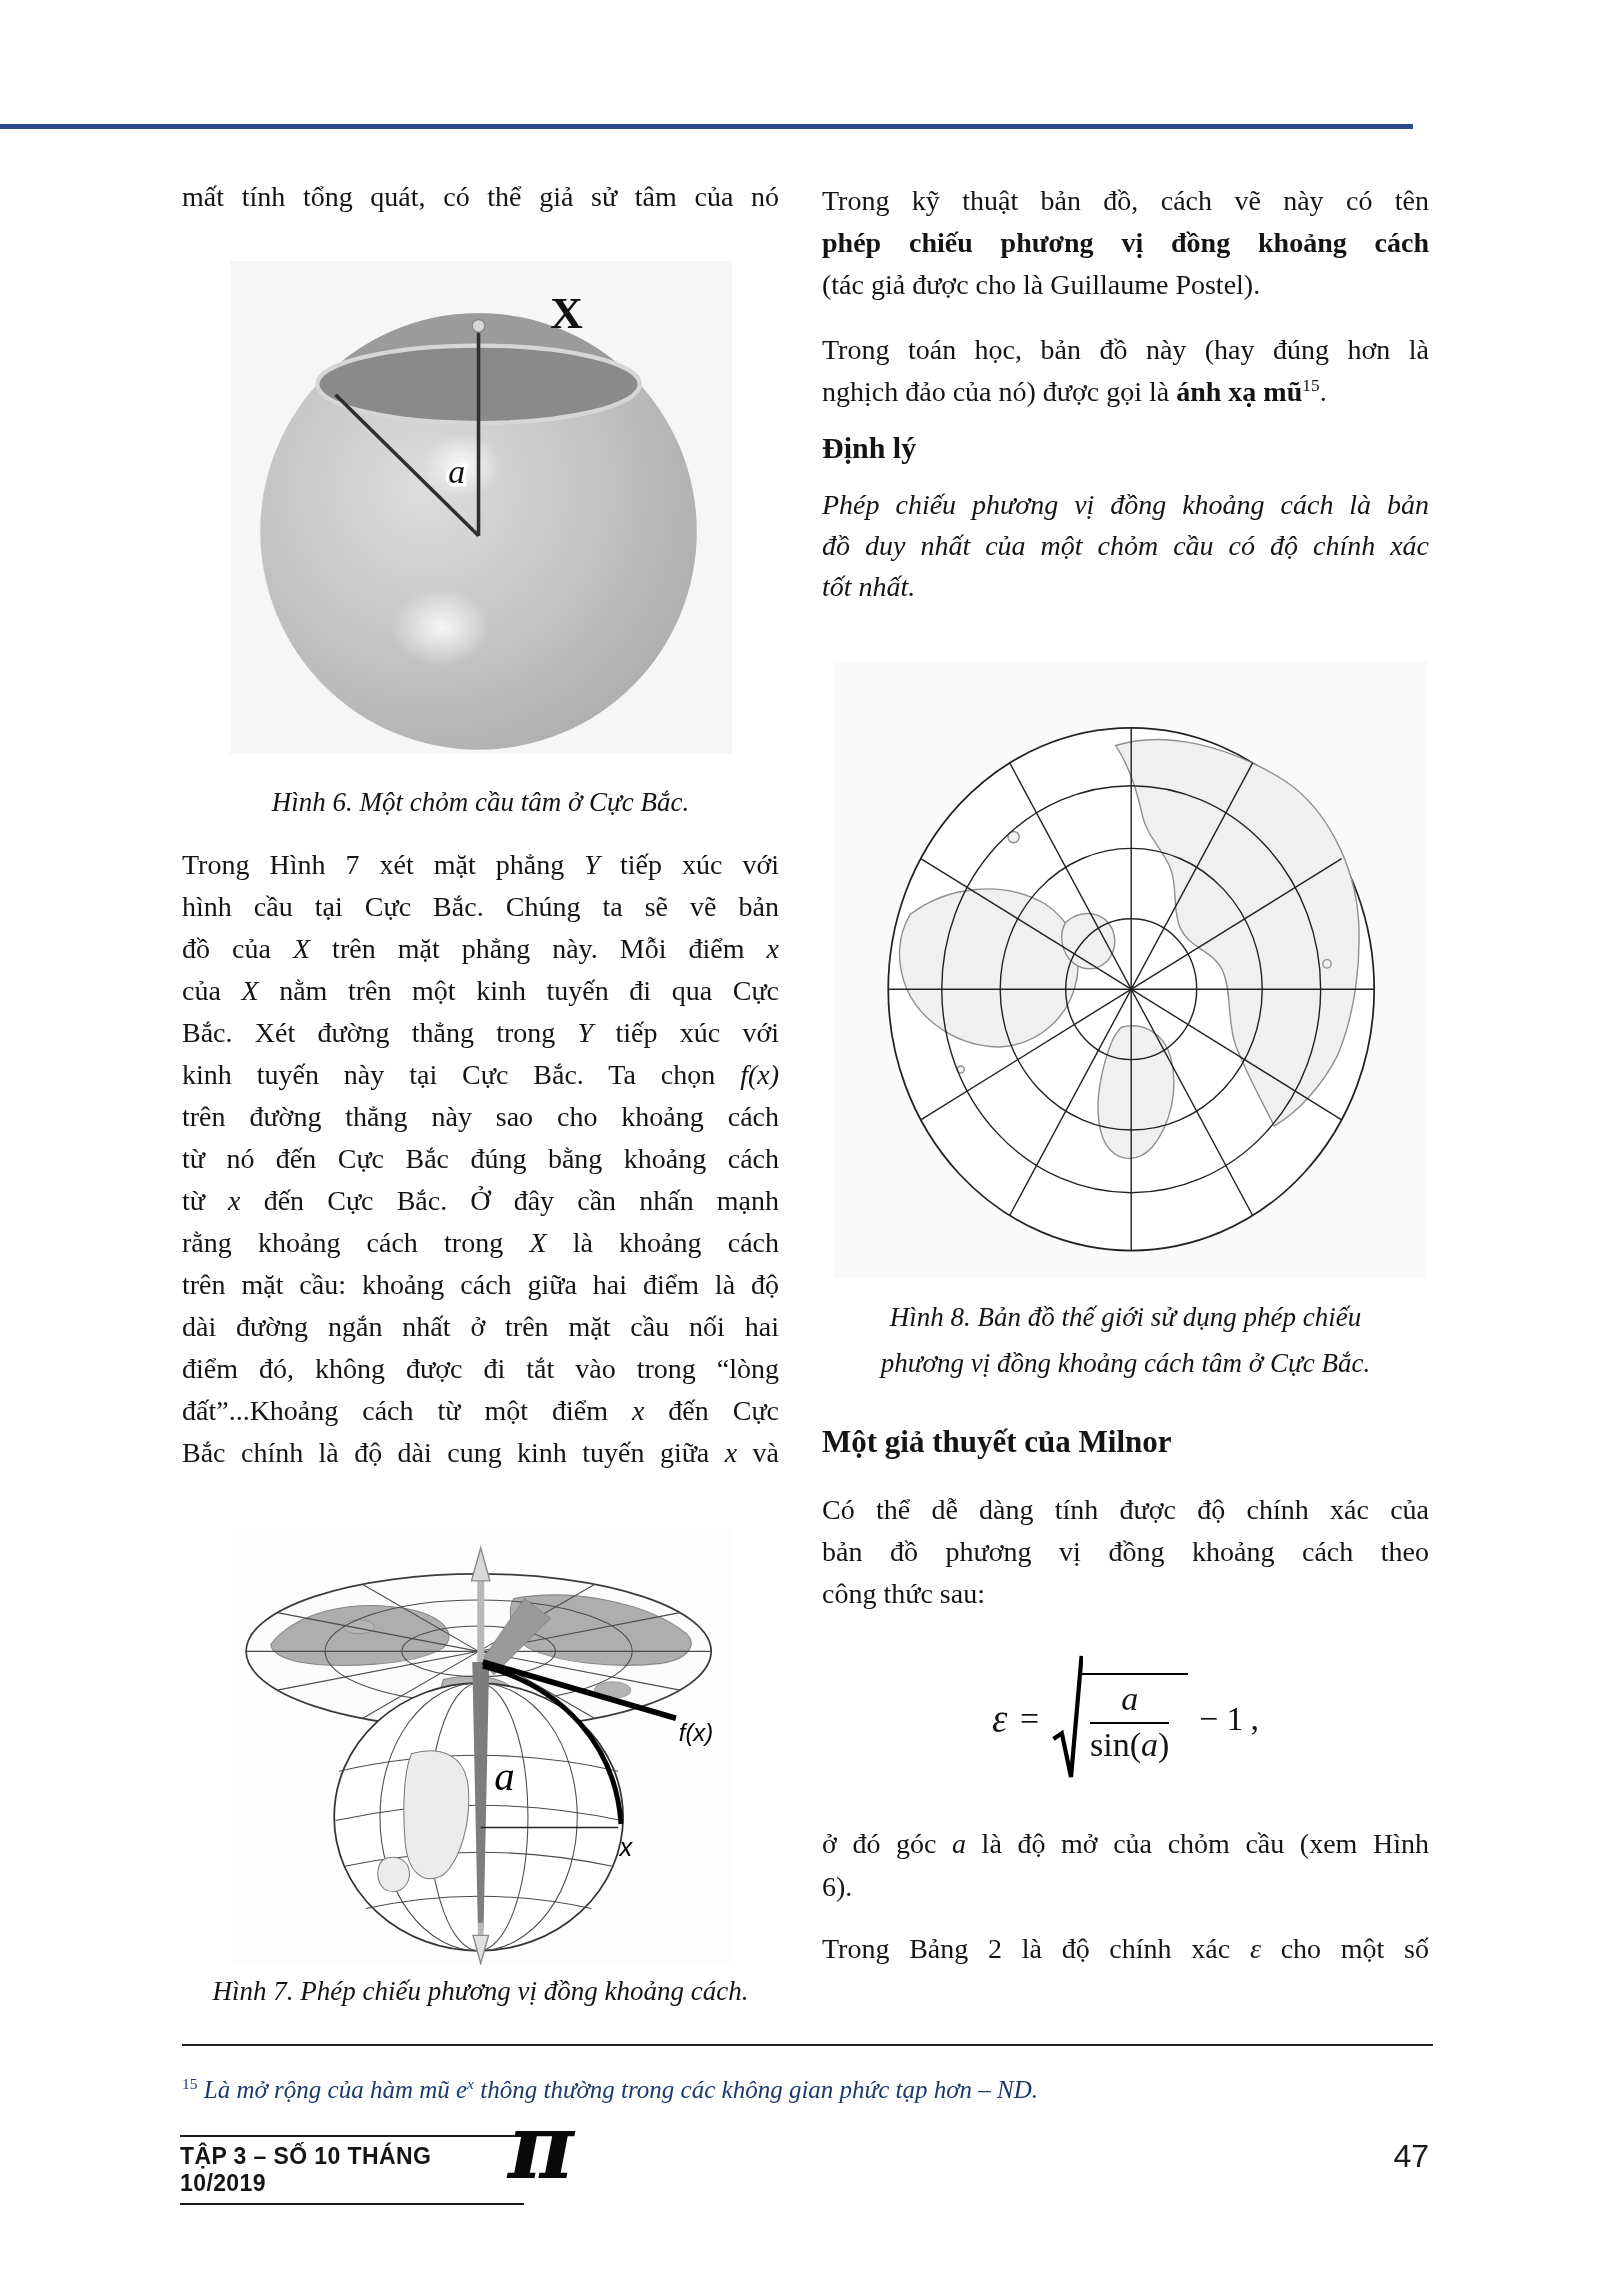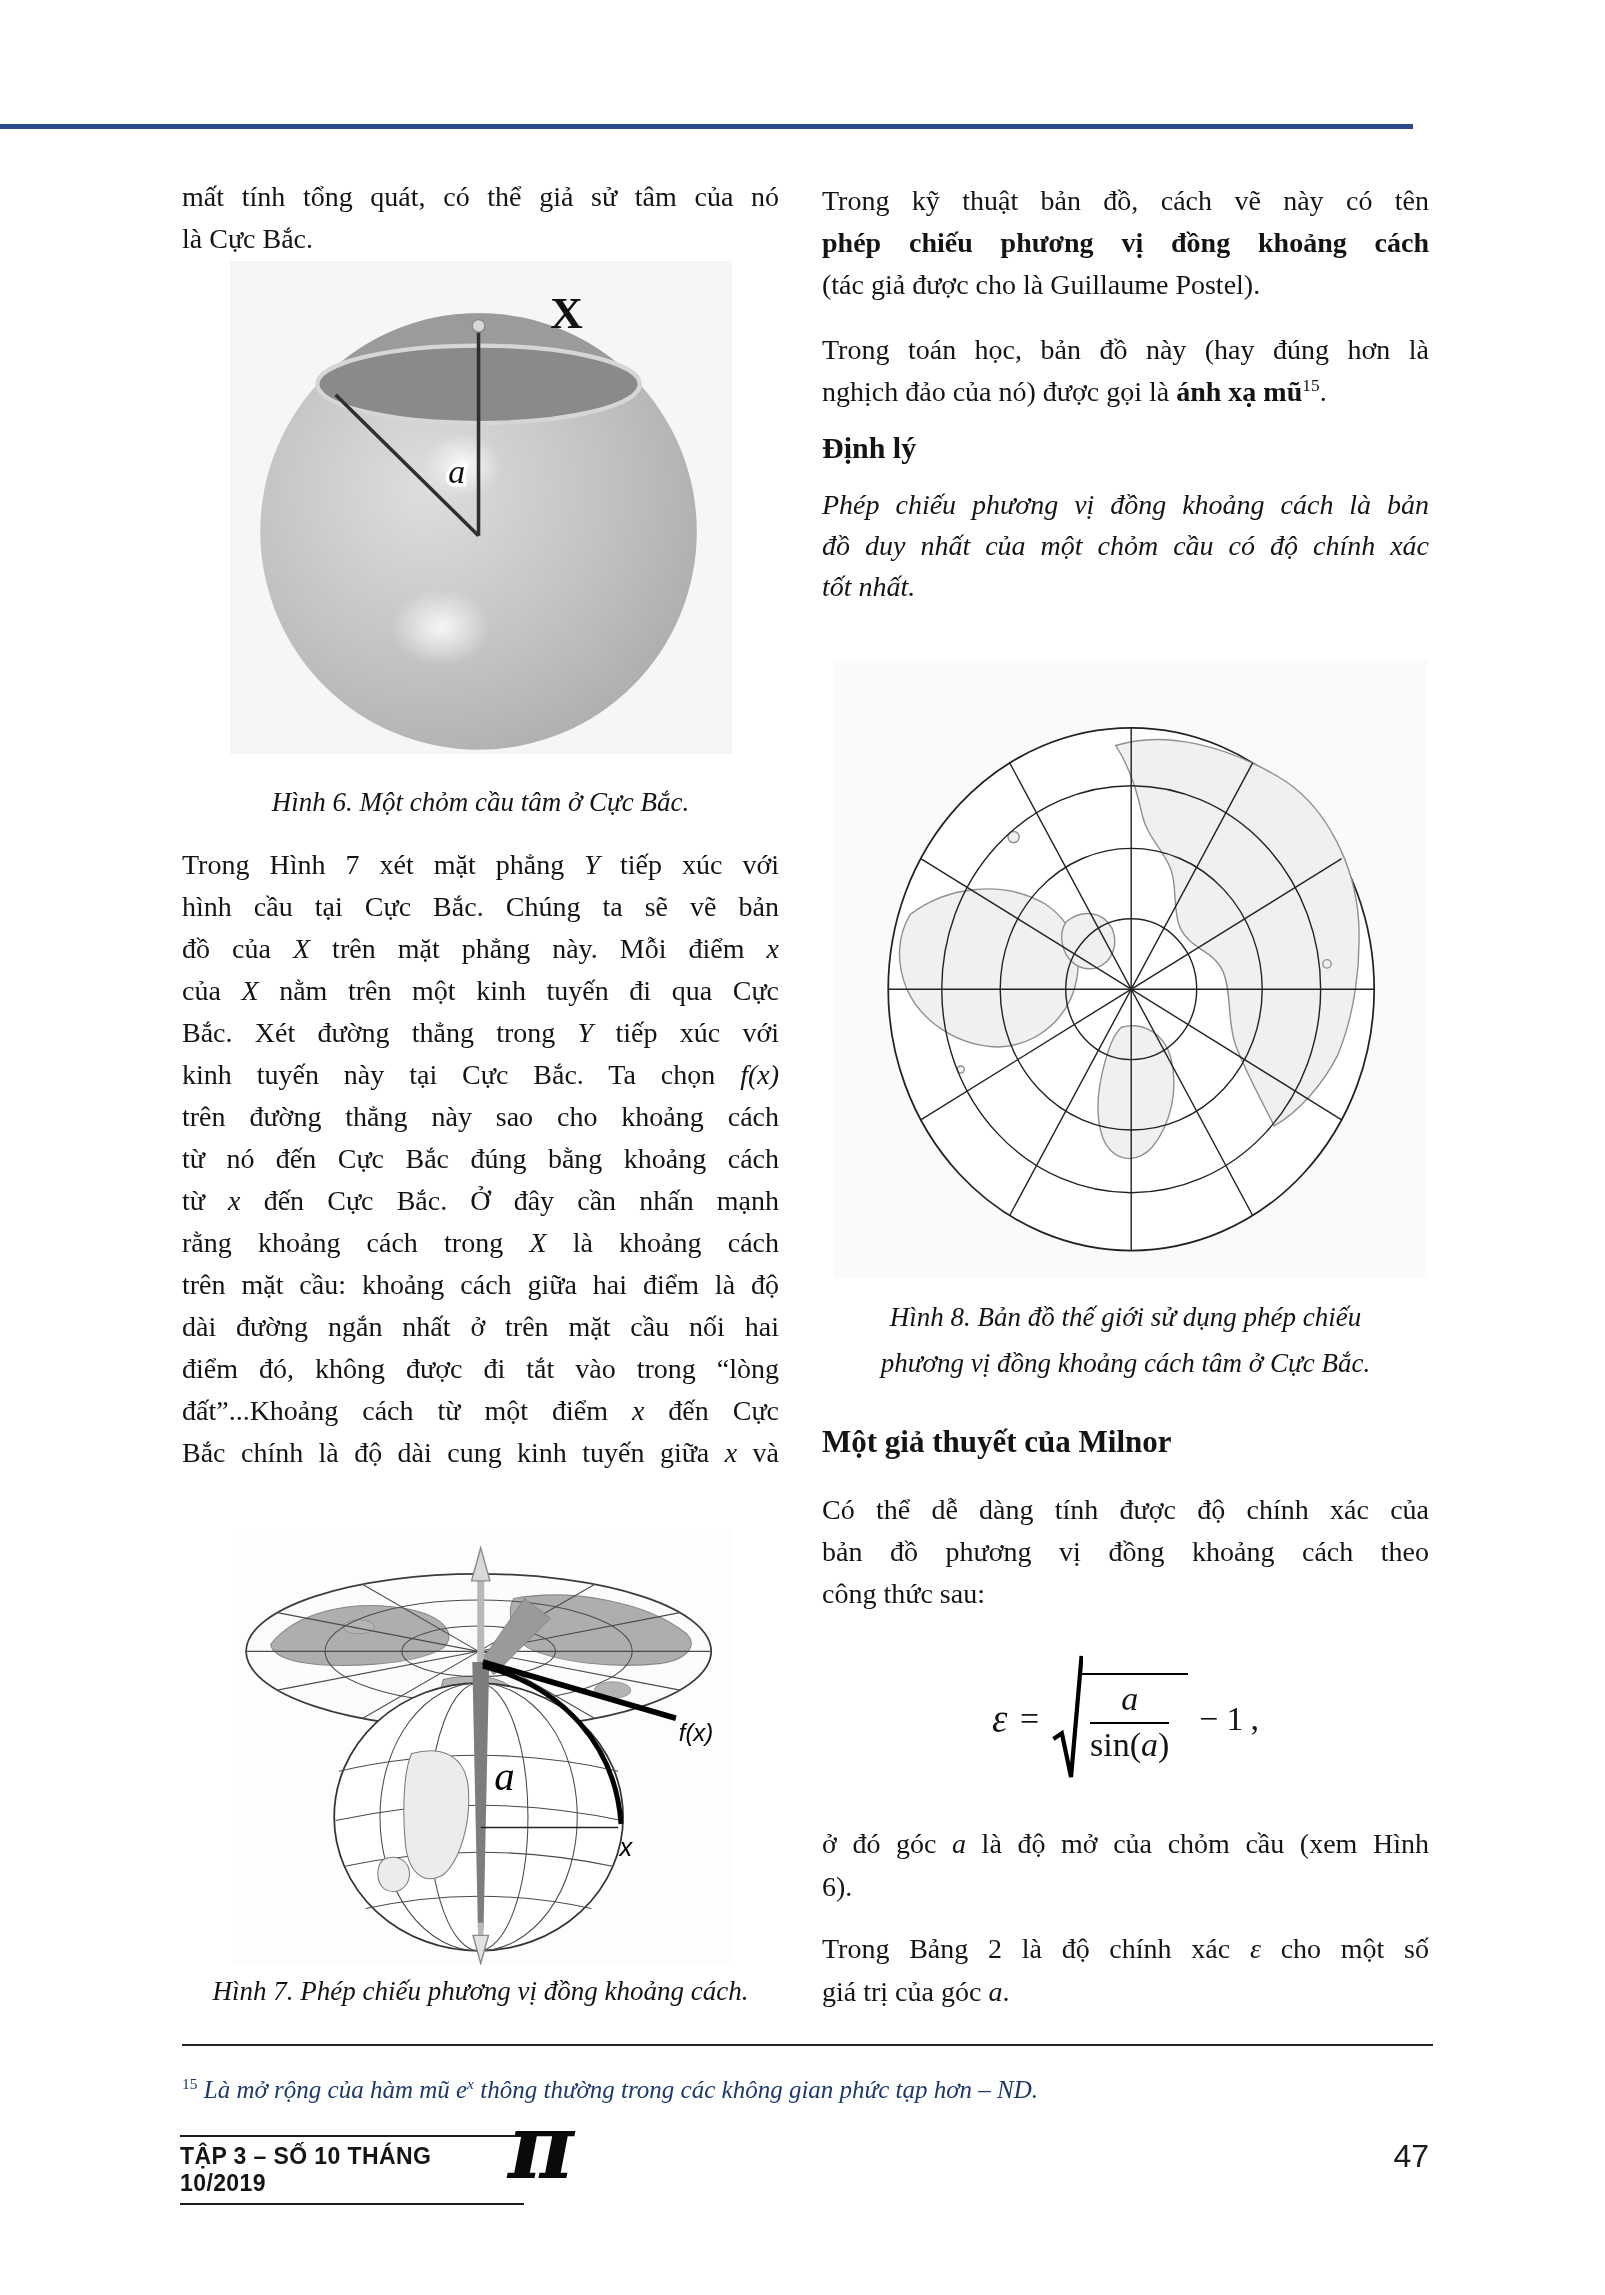--- a/index.html
+++ b/index.html
@@ -49,21 +49,20 @@
 </style>
 </head>
 <body>
 
 <div class="page">
 
   <div class="hrule"></div>
 
   <div class="lines body-size" style="left:182px;top:176px;width:597px;--lh:42px;">
       <div class="tl j">mất tính tổng quát, có thể giả sử tâm của nó</div>
-      <div class="tl">là Cực Bắc.</div>
     </div>
 
   <div class="figbox" style="left:230px;top:261px;">
     <svg width="502" height="493" viewBox="0 0 713 700">
       <defs>
         <radialGradient id="sph" cx="38%" cy="40%" r="75%">
           <stop offset="0%" stop-color="#dedede"></stop>
             <stop offset="55%" stop-color="#c2c2c2"></stop>
           <stop offset="100%" stop-color="#a8a8a8"></stop>
         </radialGradient>
@@ -229,21 +228,20 @@
     <span class="frm-rhs">− 1</span>
     <span class="frm-comma">,</span>
   </div>
 
   <div class="lines body-size" style="left:822px;top:1822px;width:607px;--lh:43px;">
       <div class="tl j">ở đó góc <span class="r-i">a</span> là độ mở của chỏm cầu (xem Hình</div>
       <div class="tl">6).</div>
     </div>
   <div class="lines body-size" style="left:822px;top:1927px;width:607px;--lh:43px;">
       <div class="tl j">Trong Bảng 2 là độ chính xác <span class="r-i">ε</span> cho một số</div>
-      <div class="tl">giá trị của góc <span class="r-i">a</span>.</div>
     </div>
 
   <div class="sep"></div>
   <div class="footnote"><span class="r-sup">15</span><span class="r-i"> Là mở rộng của hàm mũ e</span><span class="r-supi">x</span><span class="r-i"> thông thường trong các không gian phức tạp hơn – ND.</span></div>
 
   <div class="footerbox">
     <span>TẬP 3 – SỐ 10 THÁNG 10/2019</span>
   </div>
   <div class="pi-logo">π</div>
   <div class="pagenum">47</div>

